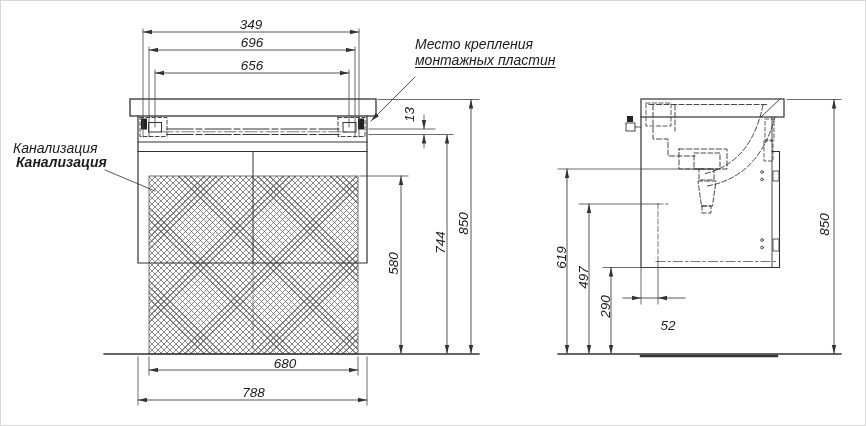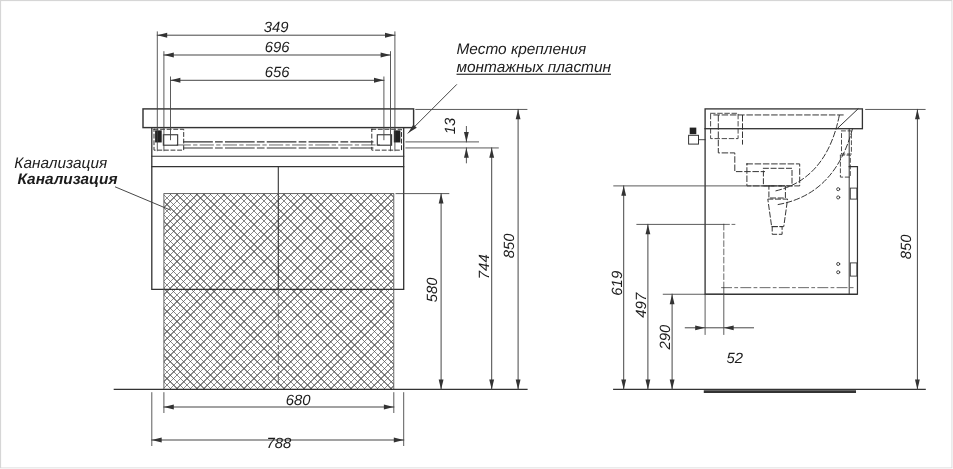--- a/index.html
+++ b/index.html
@@ -194,22 +194,22 @@
   <div class="txt lbl und" style="left:414px;top:52px;">монтажных пластин</div>
 
   <div class="txt lbl" style="left:12px;top:140px;">Канализация</div>
   <div class="txt lbl" style="left:15px;top:154px;font-weight:bold;">Канализация</div>
 
   <div class="txt rot" style="left:391px;top:106px;">13</div>
   <div class="txt rot" style="left:375px;top:255px;">580</div>
   <div class="txt rot" style="left:422px;top:234px;">744</div>
   <div class="txt rot" style="left:445px;top:215px;">850</div>
 
-  <div class="txt dim" style="left:148px;top:355px;width:244px;">680</div>
-  <div class="txt dim" style="left:137px;top:394px;width:231px;">788</div>
+  <div class="txt dim" style="left:162px;top:355px;width:244px;">680</div>
+  <div class="txt dim" style="left:137px;top:384px;width:231px;">788</div>
 
   <div class="txt rot" style="left:543px;top:249px;">619</div>
   <div class="txt rot" style="left:565px;top:269px;">497</div>
   <div class="txt rot" style="left:587px;top:298px;">290</div>
   <div class="txt dim" style="left:652px;top:281px;width:30px;margin-top:36px;">52</div>
   <div class="txt rot" style="left:806px;top:216px;">850</div>
 
 </div>
 
 </body></html>

